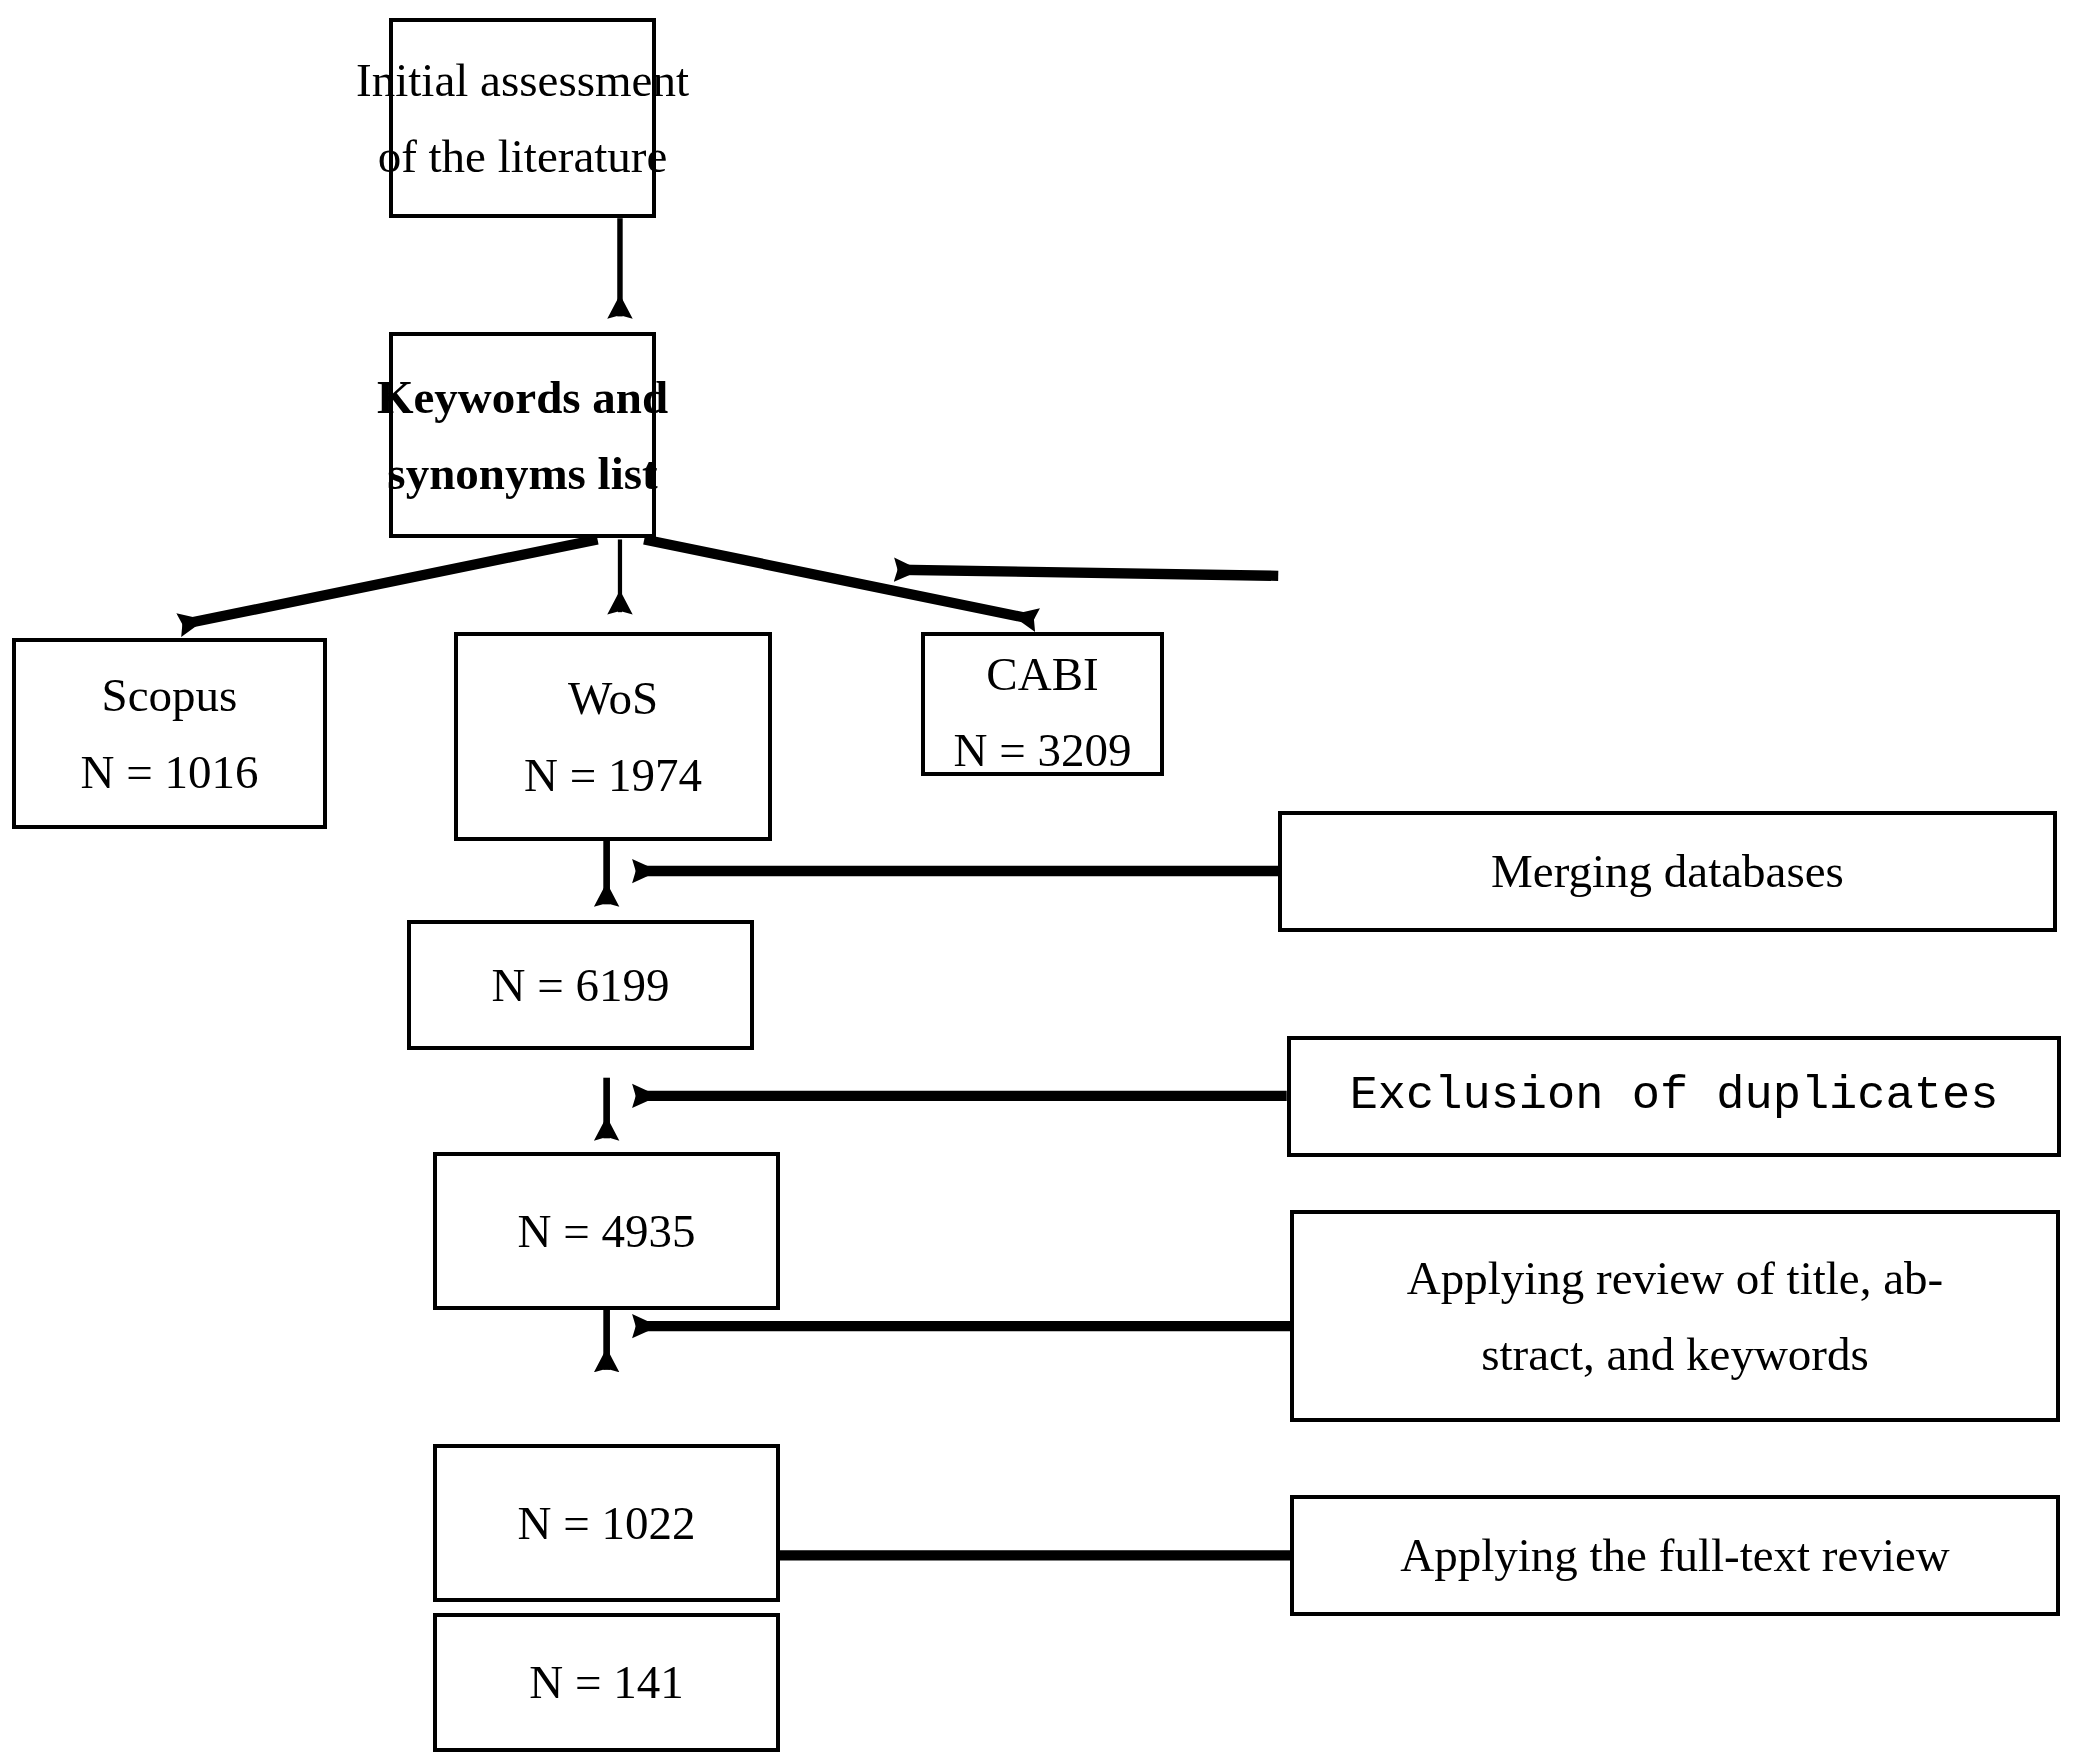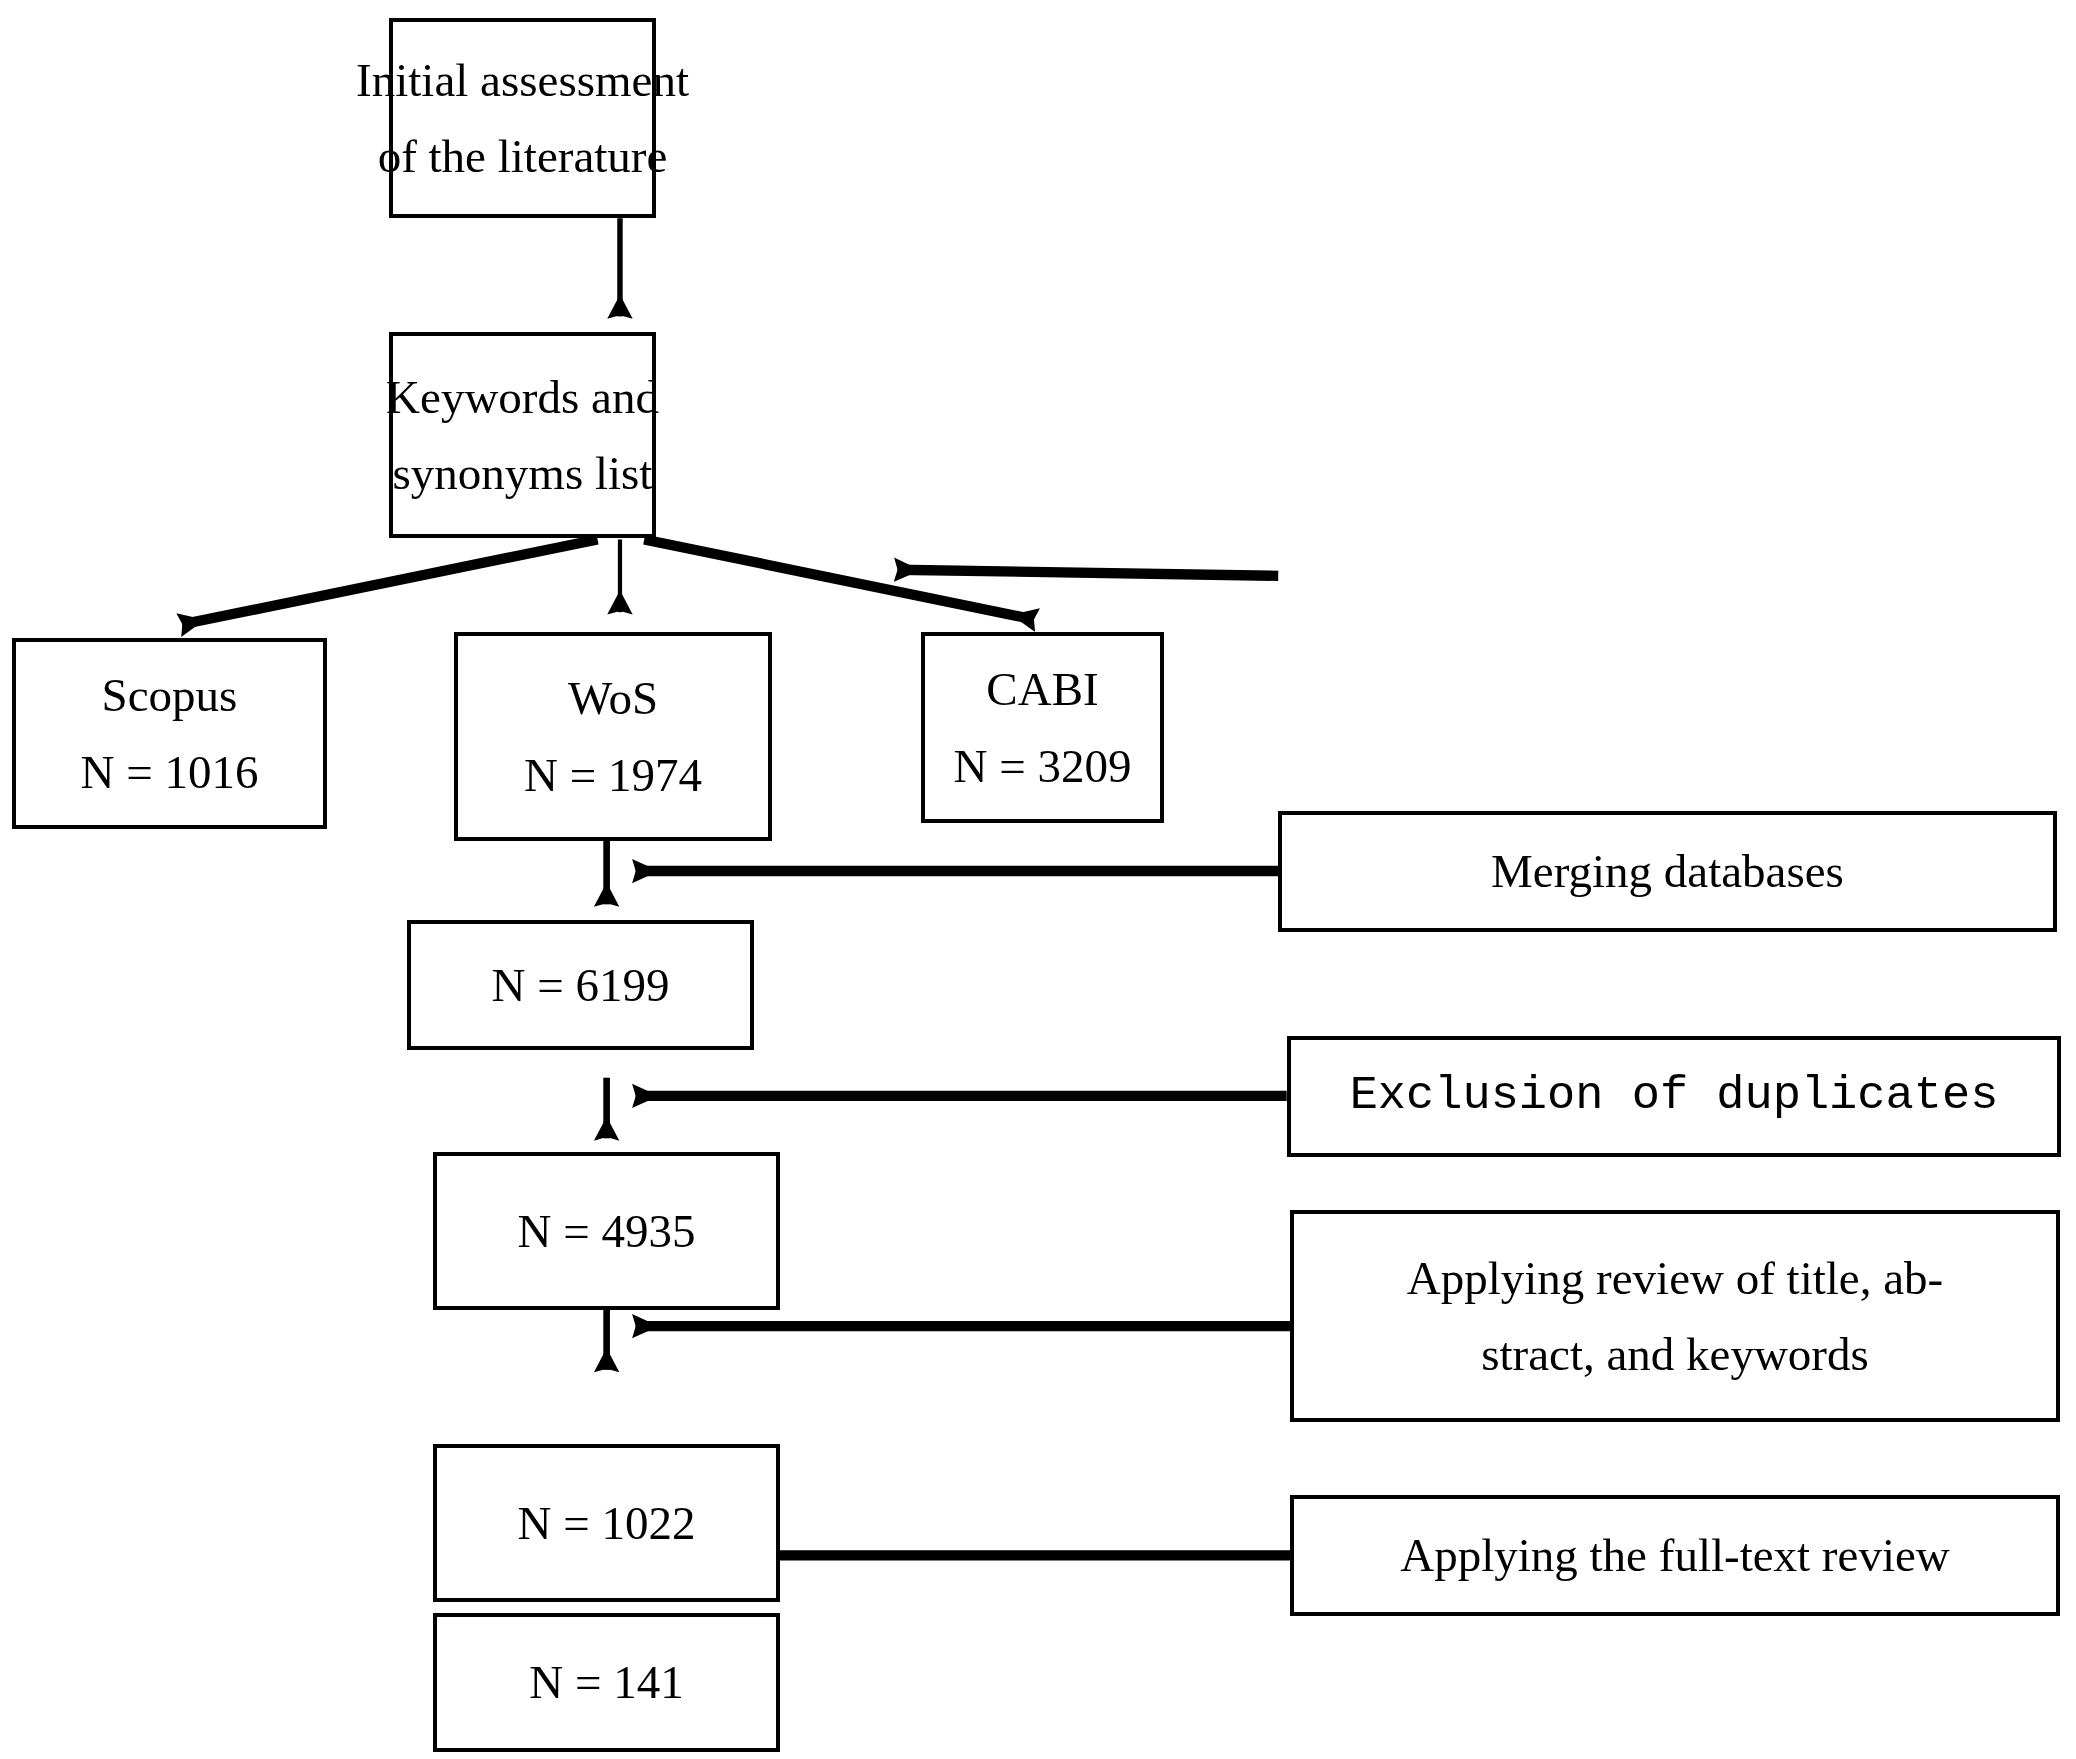--- a/index.html
+++ b/index.html
@@ -109,36 +109,36 @@
     <g>
       <line x1="2128" y1="2566" x2="1048" y2="2566" stroke="#000" stroke-width="17" marker-end="url(#arrowBig)"></line>
     </g>
   </svg>
 
   <div class="node" style="left: 389px; top: 18px; width: 267px; height: 200px;">
     <span class="line">Initial assessment</span>
     <span class="line">of the literature</span>
   </div>
 
-  <div class="node" style="left: 389px; top: 332px; width: 267px; height: 206px;">
+  <div class="node" style="left: 389px; top: 332px; width: 267px; height: 206px; font-weight: bold;">
     <span class="line">Keywords and</span>
     <span class="line">synonyms list</span>
   </div>
 
   <div class="node" style="left: 12px; top: 638px; width: 315px; height: 191px;">
     <span class="line">Scopus</span>
     <span class="line">N = 1016</span>
   </div>
 
   <div class="node" style="left: 454px; top: 632px; width: 318px; height: 209px;">
     <span class="line">WoS</span>
     <span class="line">N = 1974</span>
   </div>
 
-  <div class="node" style="left: 921px; top: 632px; width: 243px; height: 191px;">
+  <div class="node" style="left: 921px; top: 632px; width: 243px; height: 144px; justify-content: space-between;">
     <span class="line">CABI</span>
     <span class="line">N = 3209</span>
   </div>
 
 
   <div class="node" style="left: 1278px; top: 811px; width: 779px; height: 121px;">
     <span class="line">Merging databases</span>
   </div>
 
   <div class="node" style="left: 407px; top: 920px; width: 347px; height: 130px;">

